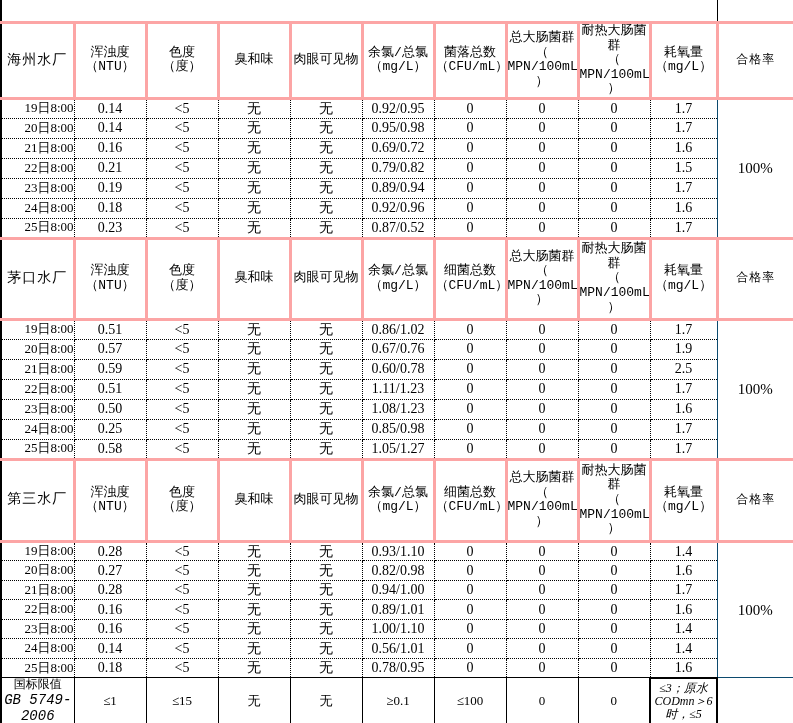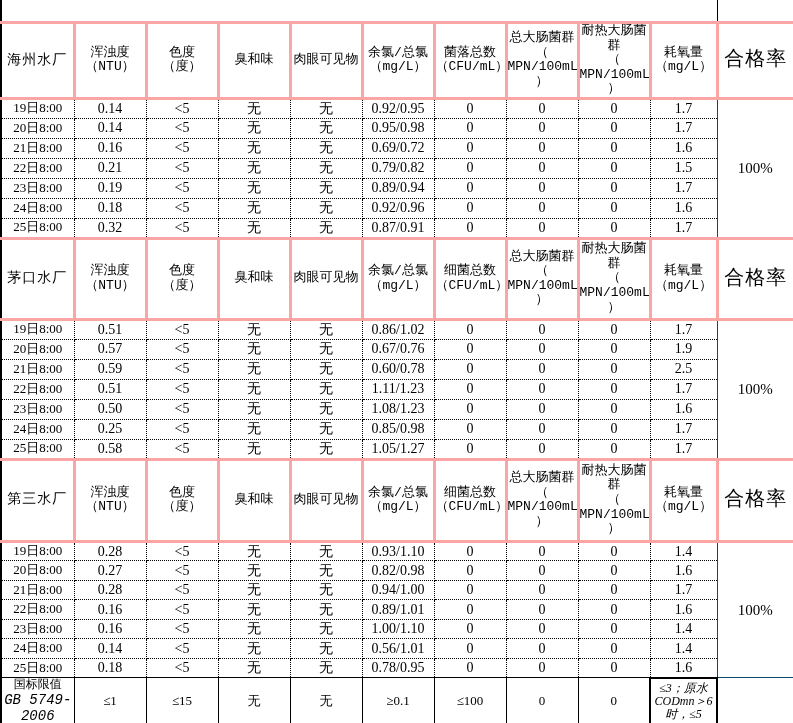--- a/index.html
+++ b/index.html
@@ -14,25 +14,25 @@
   
   .title-cell{
     border:none;border-bottom:2px solid #000;border-left:2px solid #000;
     font-weight:bold;font-size:18px;height:21px;letter-spacing:.5px;
   }
   .title-corner{border:none;border-bottom:2px solid #000;border-left:1px solid #000;border-right:2px solid #000;}
 
   
   .hcell{border:3px solid #fca5a5;font-size:13px;font-family:Liberation Mono, monospace;}
   .plant-cell{font-size:14px;letter-spacing:1px;}
-  .rate-hcell{font-size:20px;letter-spacing:1px;}
+  .rate-hcell{font-size:12px;letter-spacing:1px;}
 
   
   .dcell{border:1px dotted #000;font-size:14px;}
-  .time-cell{font-size:13px;}
+  .time-cell{font-size:13px;text-align:right;}
   .rate-cell{border:1px solid #0c4a6e;font-size:15px;}
 
   
   .fcell{border:1px solid #000;font-size:13px;margin-top:44px;}
   .flabel{font-size:12px;}
   .flabel .mono{font-family:"Liberation Mono","DejaVu Sans Mono",monospace;font-size:14px;line-height:1.15;font-style:italic;}
   .oxy-cell{border:2px solid #000;font-size:12px;font-style:italic;}
   .oxy-cell .ln{line-height:1.05;}
   .f-bottom{border-bottom:2px solid #000;}
 
@@ -307,33 +307,33 @@
           </td>
           <td class="dcell">
             <div class="ln">1.6</div>
           </td>
         </tr>
         <tr style="height: 20px;">
           <td class="dcell time-cell edge-l">
             <div class="ln">25日8:00</div>
           </td>
           <td class="dcell">
-            <div class="ln">0.32</div>
-          </td>
-          <td class="dcell">
-            <div class="ln">&lt;5</div>
-          </td>
-          <td class="dcell">
-            <div class="ln">无</div>
-          </td>
-          <td class="dcell">
-            <div class="ln">无</div>
-          </td>
-          <td class="dcell">
-            <div class="ln">0.87/0.91</div>
+            <div class="ln">0.23</div>
+          </td>
+          <td class="dcell">
+            <div class="ln">&lt;5</div>
+          </td>
+          <td class="dcell">
+            <div class="ln">无</div>
+          </td>
+          <td class="dcell">
+            <div class="ln">无</div>
+          </td>
+          <td class="dcell">
+            <div class="ln">0.87/0.52</div>
           </td>
           <td class="dcell">
             <div class="ln">0</div>
           </td>
           <td class="dcell">
             <div class="ln">0</div>
           </td>
           <td class="dcell">
             <div class="ln">0</div>
           </td>

